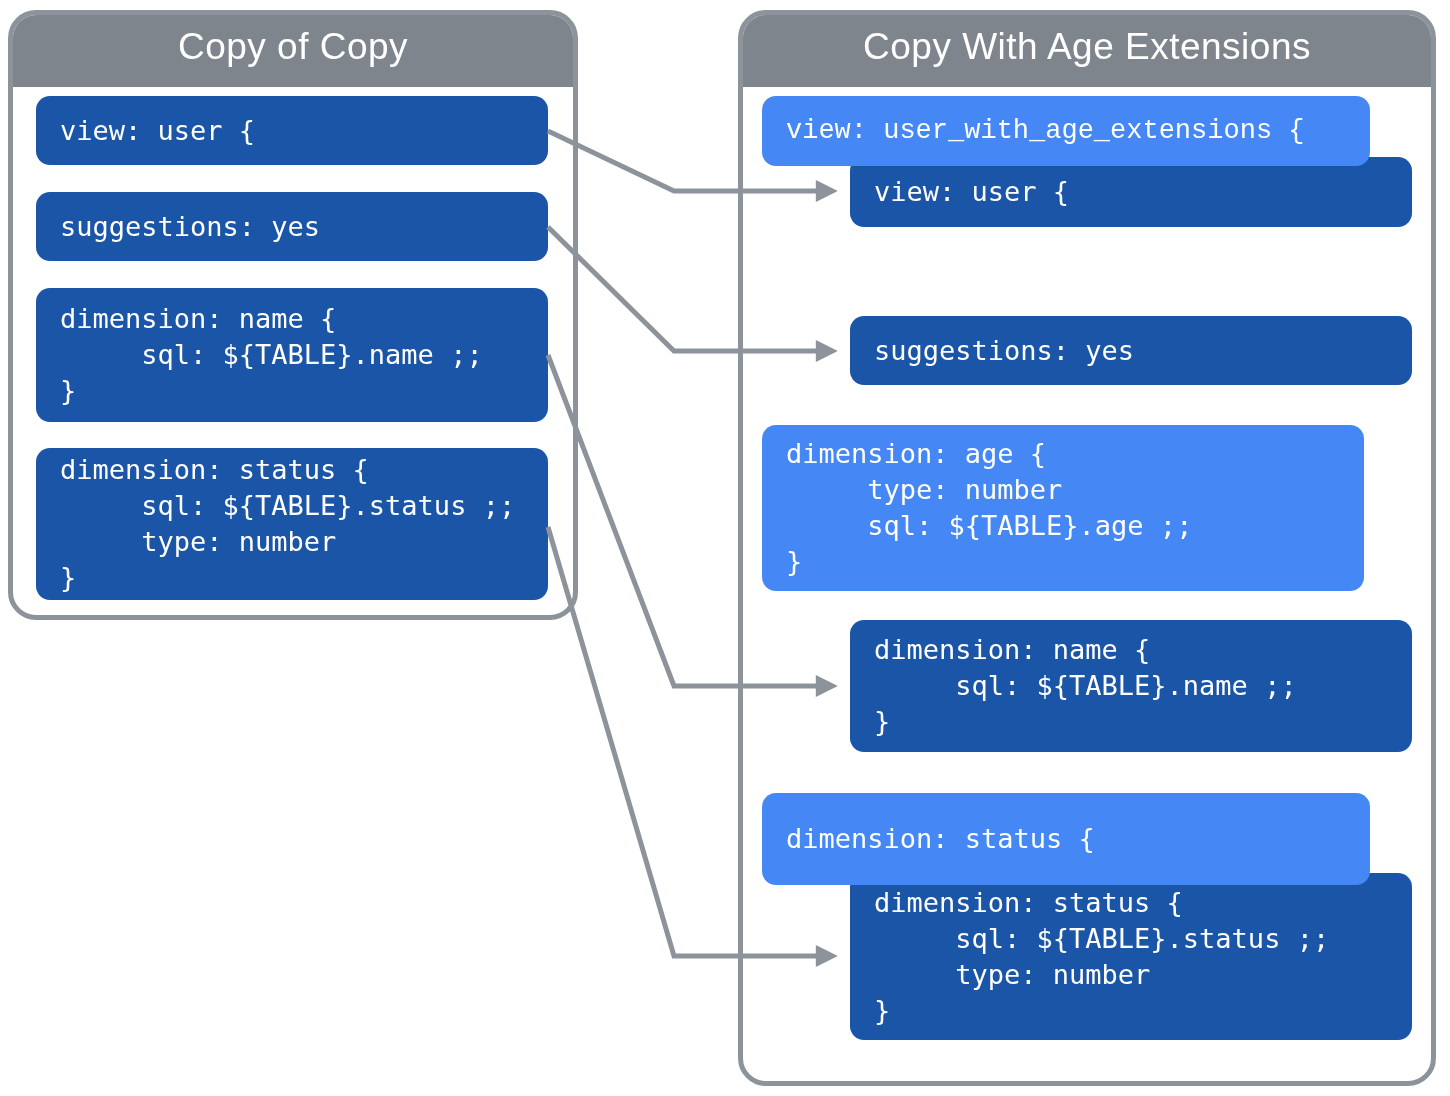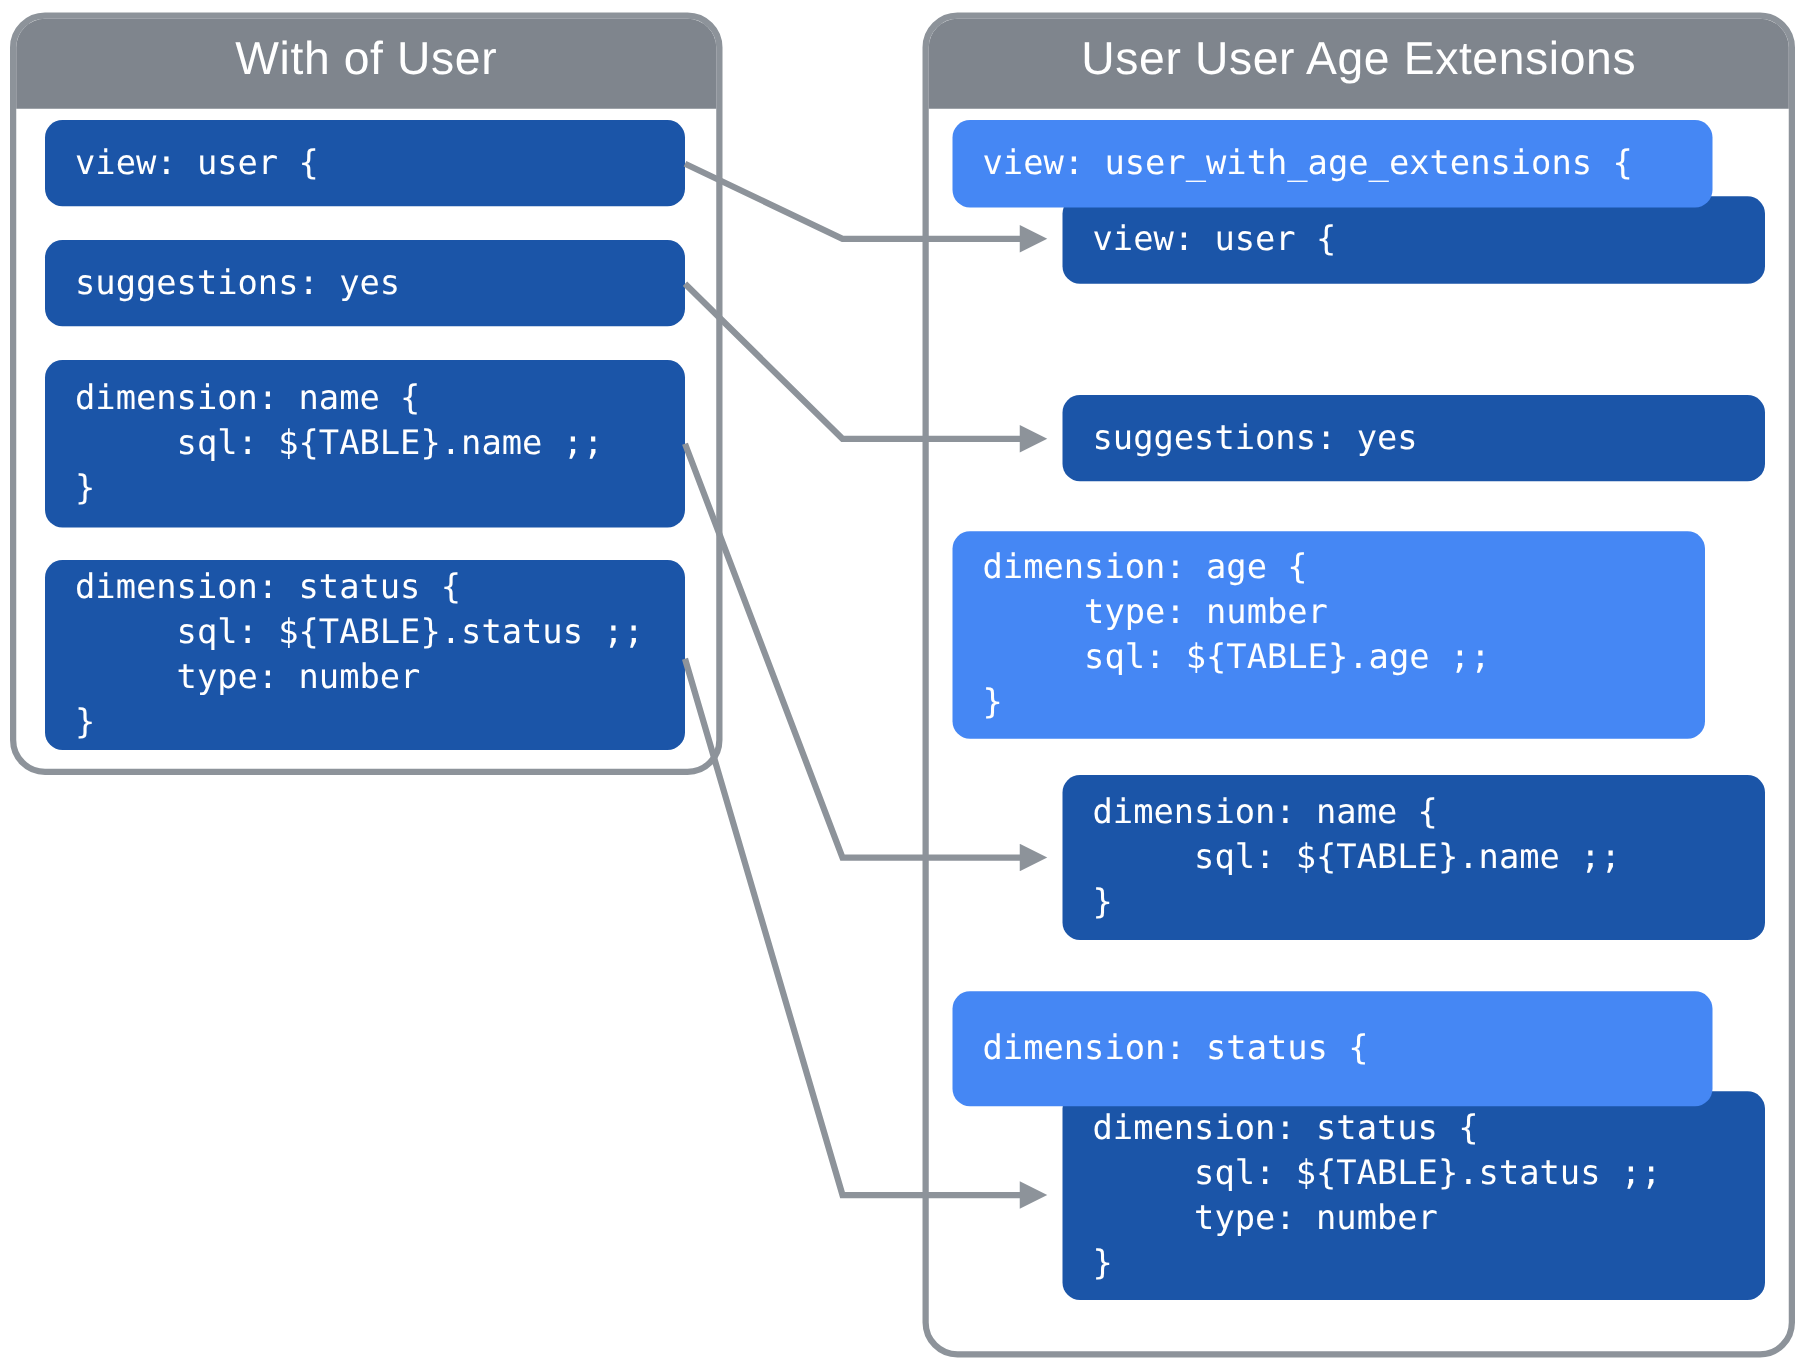--- a/index.html
+++ b/index.html
@@ -77,27 +77,27 @@
     stroke-width: 5;
   }
 </style>
 </head>
 <body>
 
 <div class="stage">
 
   <section class="panel" style="left:8px; top:10px; width:570px; height:610px;">
     <header class="panel-header">
-      <span class="panel-title">With of User</span>
+      <span class="panel-title">Copy of Copy</span>
     </header>
   </section>
 
   <section class="panel" style="left:738px; top:10px; width:698px; height:1076px;">
     <header class="panel-header">
-      <span class="panel-title">User User Age Extensions</span>
+      <span class="panel-title">Copy With Age Extensions</span>
     </header>
   </section>
 
   <div class="code dark" style="left:36px; top:96px; width:512px; height:69px;">
     <div class="line">view: user {</div>
   </div>
 
   <div class="code dark" style="left:36px; top:192px; width:512px; height:69px;">
     <div class="line">suggestions: yes</div>
   </div>
@@ -111,21 +111,21 @@
   <div class="code dark" style="left:36px; top:448px; width:512px; height:152px;">
     <div class="line">dimension: status {</div>
     <div class="line">     sql: ${TABLE}.status ;;</div>
     <div class="line">     type: number</div>
     <div class="line">}</div>
   </div>
 
   <div class="code dark" style="left:850px; top:157px; width:562px; height:70px;">
     <div class="line">view: user {</div>
   </div>
-  <div class="code light" style="left:762px; top:96px; width:608px; height:70px;">
+  <div class="code light" style="left:762px; top:96px; width:608px; height:70px;font-family:Liberation Mono, monospace;">
     <div class="line">view: user_with_age_extensions {</div>
   </div>
 
   <div class="code dark" style="left:850px; top:316px; width:562px; height:69px;">
     <div class="line">suggestions: yes</div>
   </div>
 
   <div class="code light" style="left:762px; top:425px; width:602px; height:166px;">
     <div class="line">dimension: age {</div>
     <div class="line">     type: number</div>

